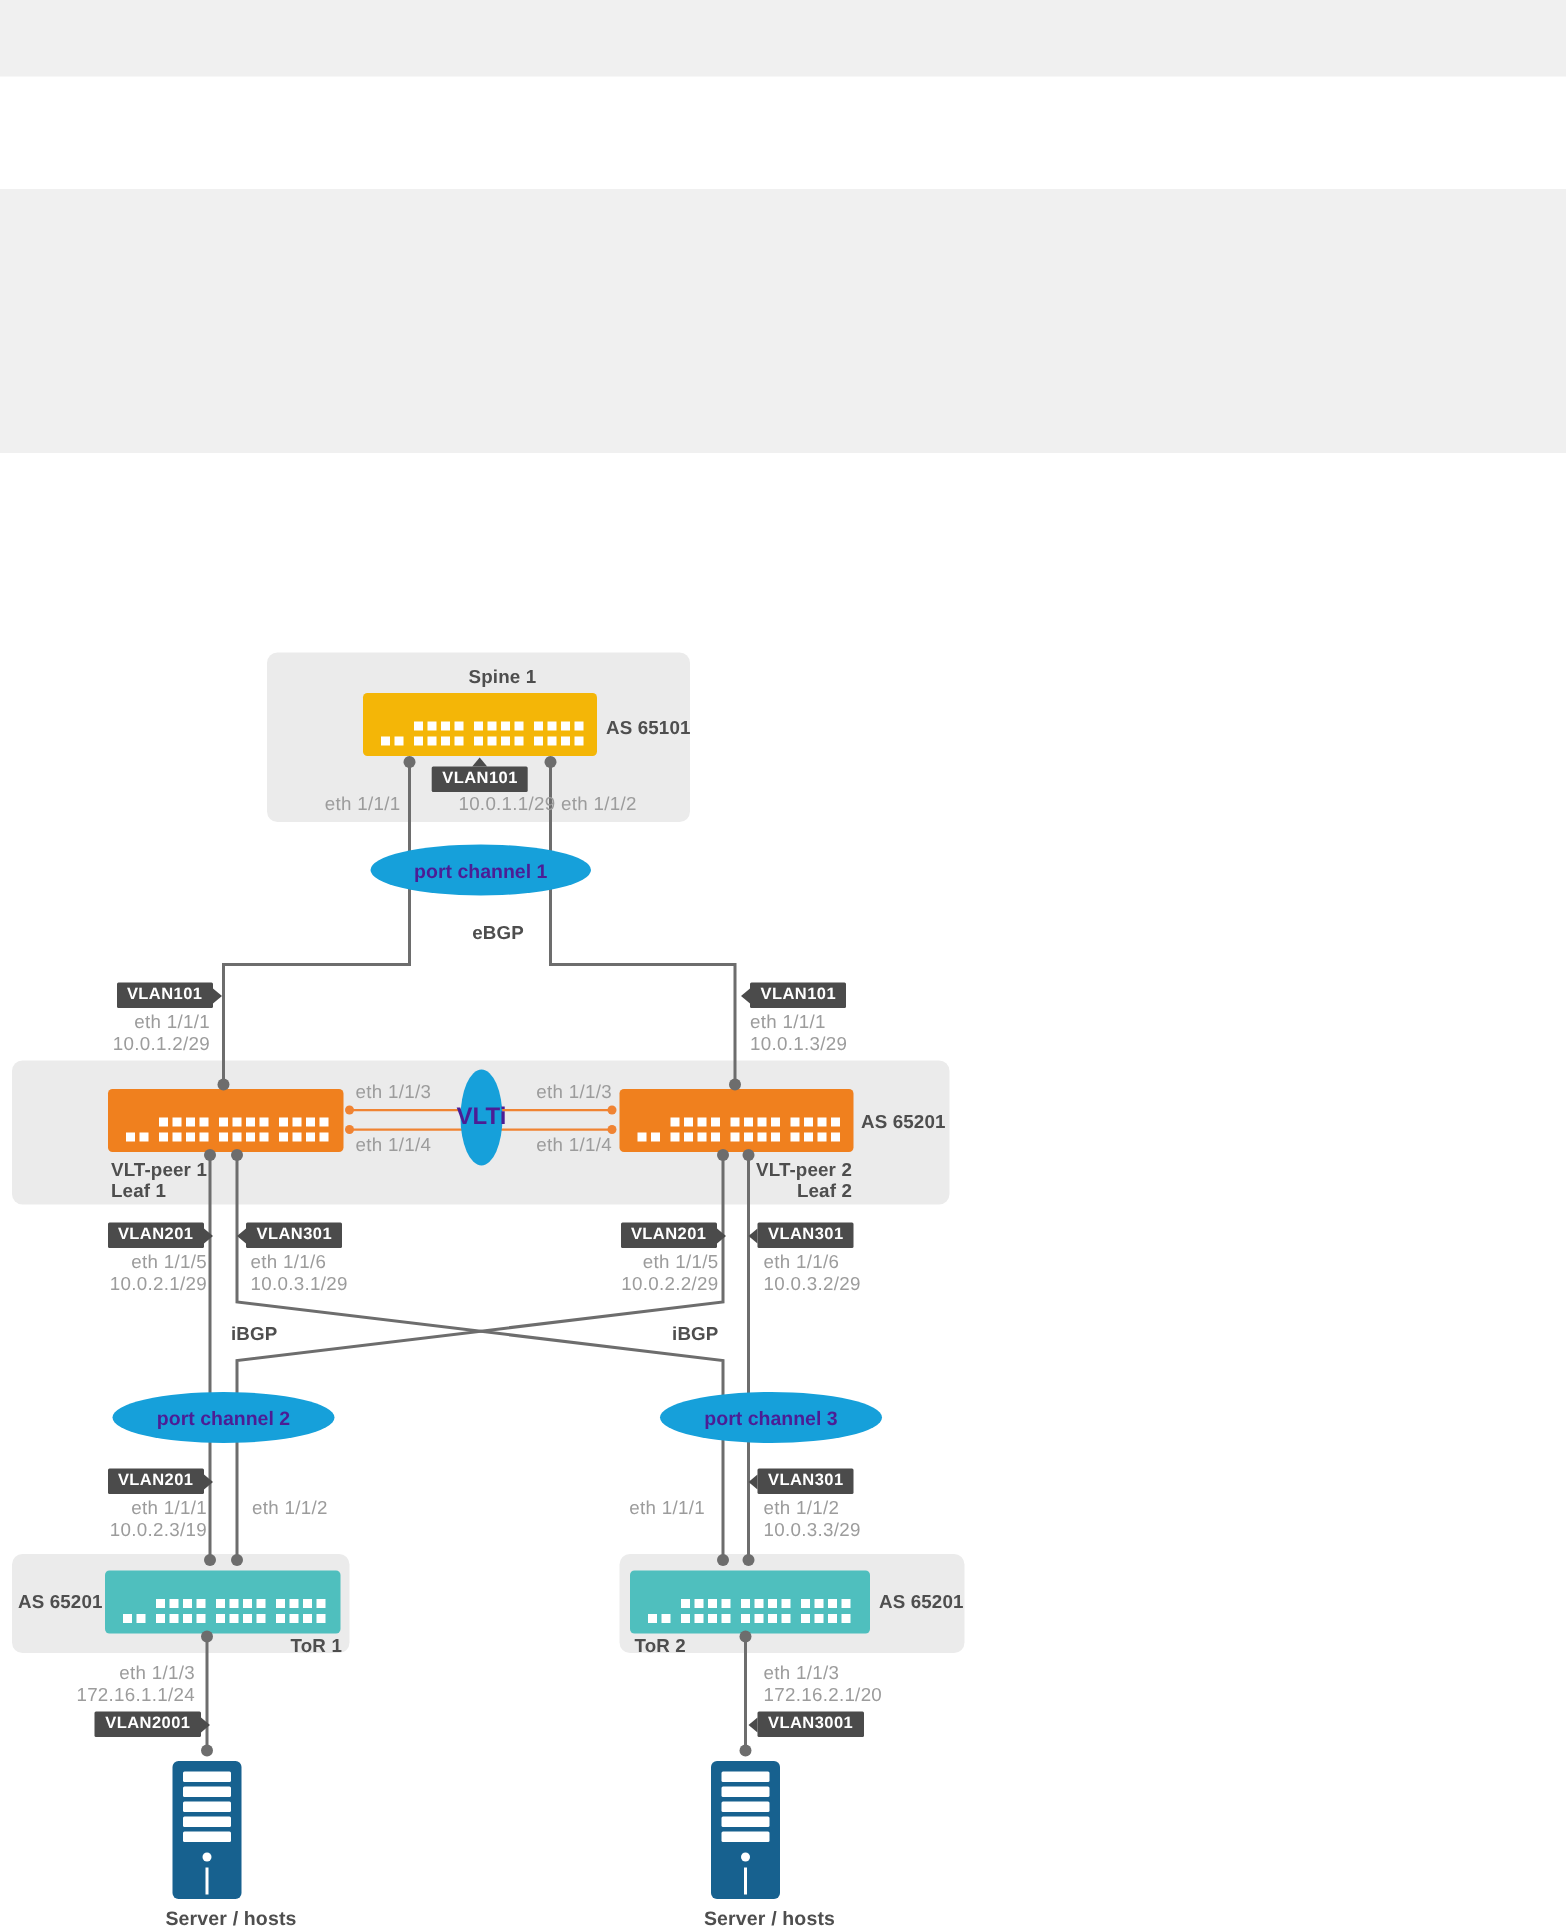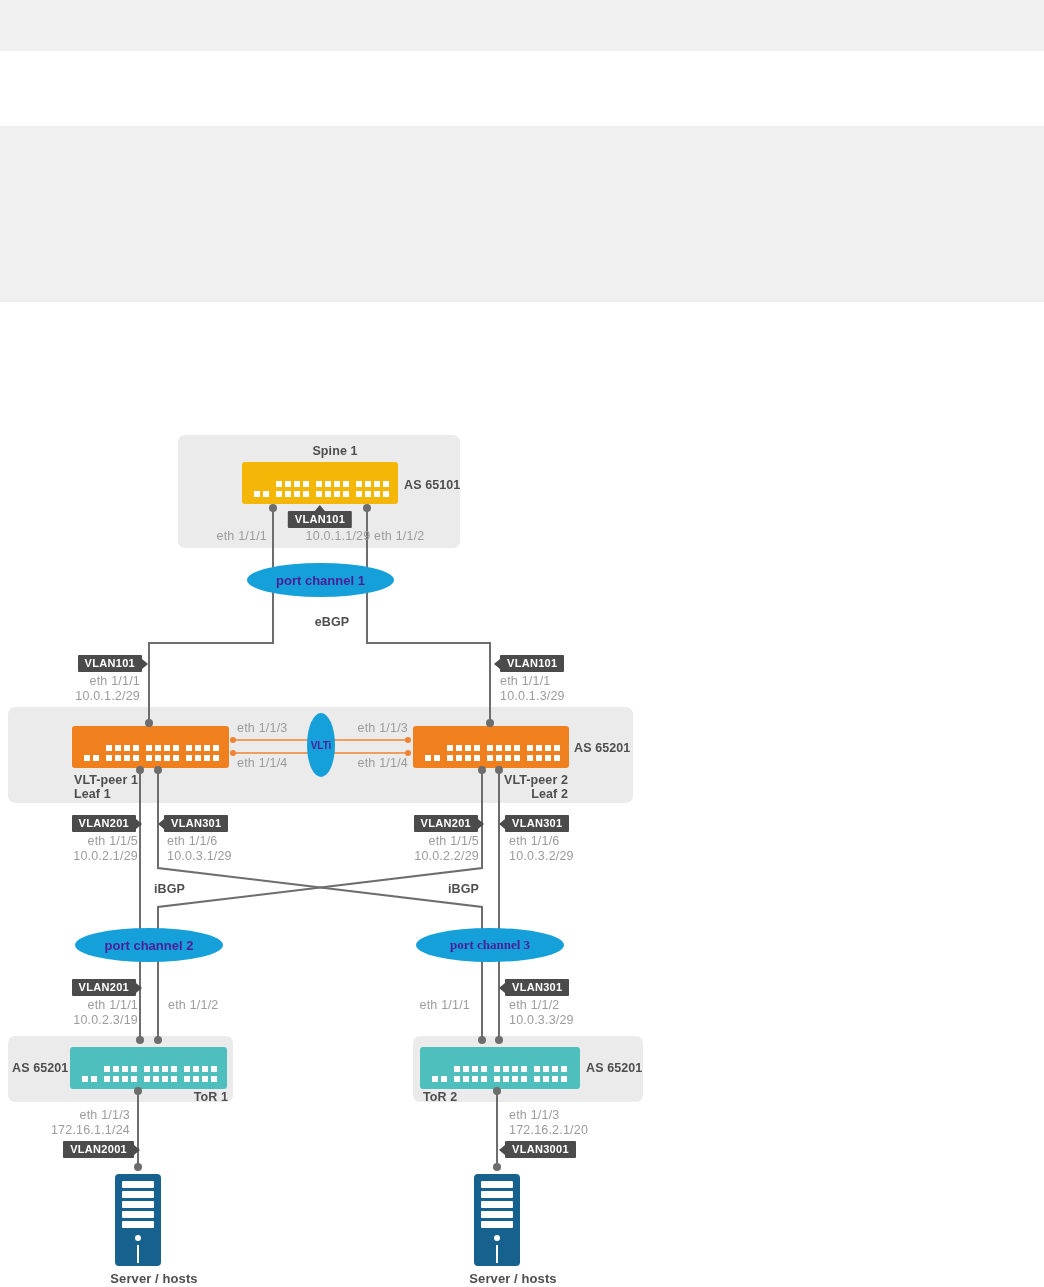--- a/index.html
+++ b/index.html
@@ -25,22 +25,22 @@
   .ports{position:absolute;left:12px;bottom:7px;display:flex;flex-direction:column;gap:4px;}
   .prow{display:flex;gap:7px;}
   .prow.top{margin-left:22px;}
   .pgrp{display:flex;gap:3px;}
   .psq{width:6px;height:6px;background:#ffffff;}
   .ellipse{position:absolute;background:#16a0da;border-radius:50%;z-index:3;
            display:flex;align-items:center;justify-content:center;
            color:#4c1d95;font-weight:bold;font-size:13px;}
   .pc1{left:247px;top:563px;width:147px;height:34px;}
   .pc2{left:75px;top:928px;width:148px;height:34px;}
-  .pc3{left:416px;top:928px;width:148px;height:34px;font-family:Liberation Serif, serif;}
-  .vlti{left:307px;top:713px;width:28px;height:64px;font-size:10px;z-index:3;text-align:center;}
+  .pc3{left:440px;top:928px;width:148px;height:34px;}
+  .vlti{left:307px;top:713px;width:28px;height:64px;font-size:16px;z-index:3;text-align:center;}
   .lbl{position:absolute;color:#9c9c9c;font-size:12.5px;line-height:15px;letter-spacing:.2px;z-index:5;white-space:nowrap;}
   .lbl.dark{color:#4e4e4e;font-weight:bold;letter-spacing:.1px;}
   .lbl.r{text-align:right;}
   .lbl.c{text-align:center;margin-left:16px;}
   .tag{position:absolute;background:#4b4b4b;color:#ffffff;font-size:11px;font-weight:bold;
        height:17px;line-height:17px;padding:0 7px;letter-spacing:.3px;z-index:5;white-space:nowrap;border-radius:1px;}
   .tag.arrow-r::after{content:'';position:absolute;left:100%;top:50%;margin-top:-5px;
        border:5px solid transparent;border-right-width:0;border-left:6px solid #4b4b4b;}
   .tag.arrow-l::before{content:'';position:absolute;right:100%;top:50%;margin-top:-5px;
        border:5px solid transparent;border-left-width:0;border-right:6px solid #4b4b4b;}

